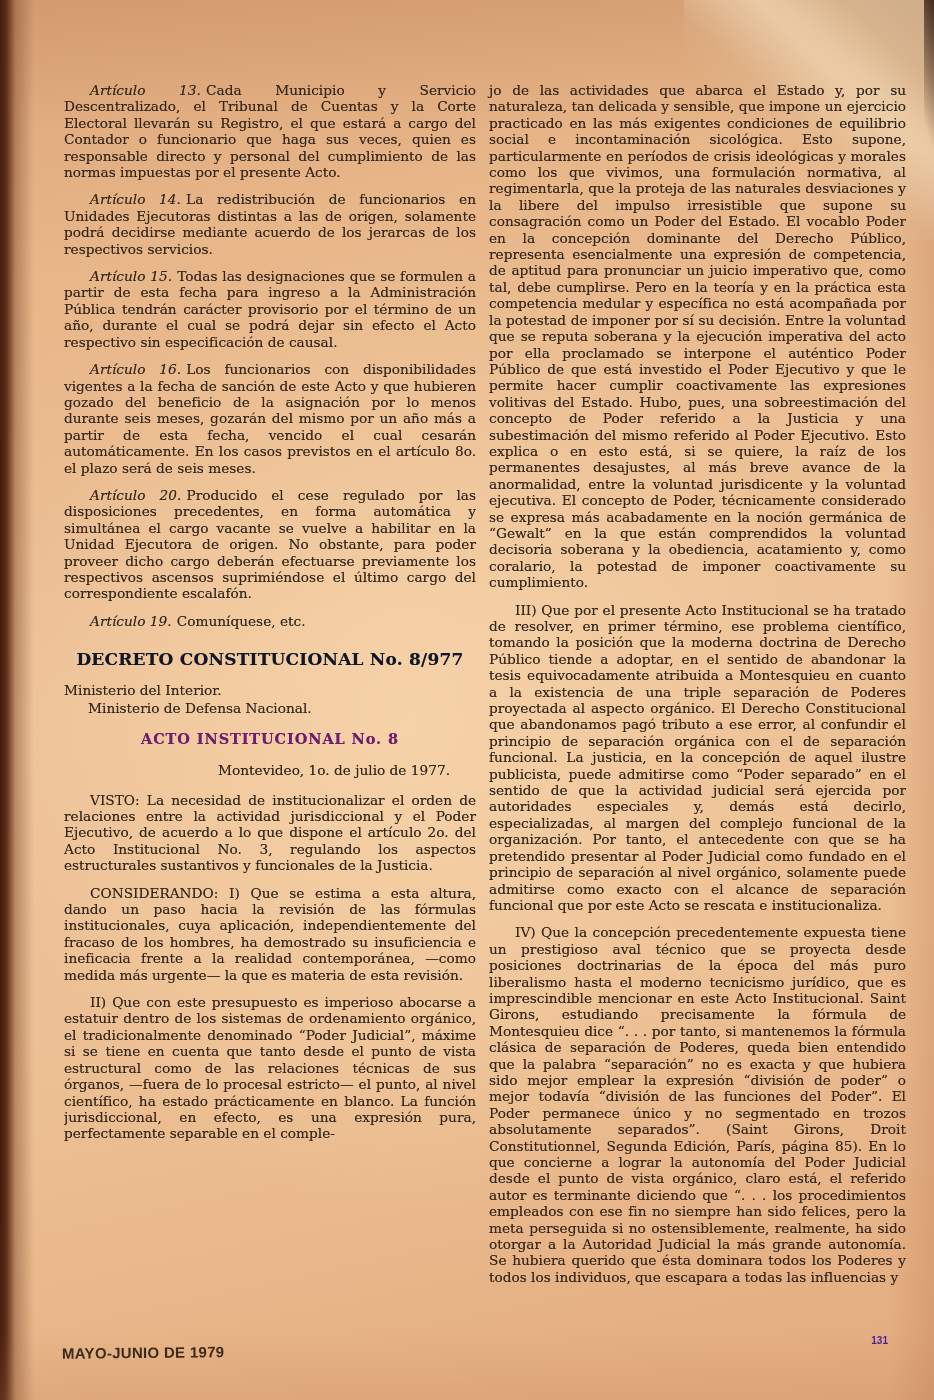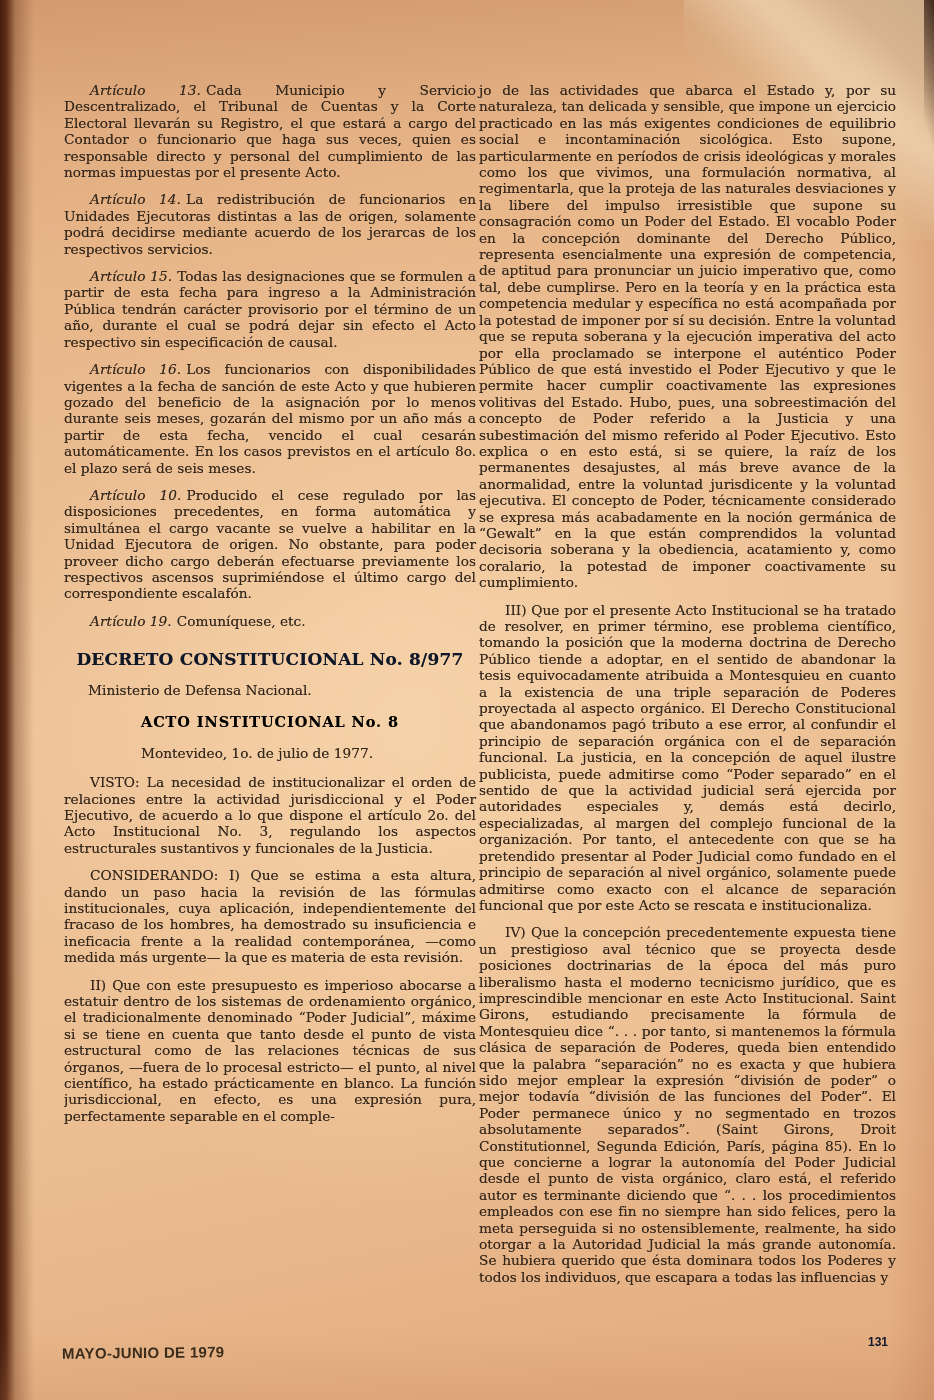--- a/index.html
+++ b/index.html
@@ -42,21 +42,21 @@
     background:linear-gradient(222deg, rgba(255,236,205,0) 18%, rgba(255,236,205,.38) 34%, rgba(255,236,205,0) 52%);
   }
   .bottom-shade {
     position:absolute; left:0; right:0; bottom:0; height:70px;
     background:linear-gradient(0deg, rgba(186,120,80,.18), rgba(186,120,80,0));
   }
 
   
   .columns {
     position:absolute; left:64px; top:82px; width:842px; height:1256px;
-    display:flex; gap:3px; overflow:hidden;
+    display:flex; gap:13px; overflow:hidden;
     color:#33261b;
     text-shadow:0 0 .5px rgba(51,38,27,.55);
   }
   .col {
     font-size:13.7px; line-height:16.4px; text-align:justify;
     hyphens:auto; -webkit-hyphens:auto;
   }
   .col-left  { width:412px; }
   .col-right { width:417px; }
 
@@ -67,61 +67,62 @@
   .signature { text-indent:26px; margin-bottom:14px; letter-spacing:.4px; }
 
   .decree-heading {
     text-align:center; font-weight:700; font-size:17px; letter-spacing:.2px;
     color:#0f172a; margin:20px 0 13px; line-height:20px;
   }
   .ministries { margin-bottom:6px; line-height:17.5px; }
   .ministry-2 { padding-left:24px; }
   .act-heading {
     text-align:center; font-size:14.5px; letter-spacing:.9px;
-    color:#000000; margin:13px 0 14px; line-height:18px;
+    color:#701a75; margin:13px 0 14px; line-height:18px;
   }
-  .dateline { text-align:center; padding-right:26px; margin:6px 0 13px; }
+  .dateline { text-align:right; padding-right:26px; margin:6px 0 13px; }
 
   
   .footer-issue {
     position:absolute; left:62px; top:1344px;
     font-family:"Liberation Sans", sans-serif; font-weight:700;
     font-size:15px; letter-spacing:.3px; color:#3a2b1b;
     transform:rotate(-0.6deg);
   }
   .footer-page {
     position:absolute; right:46px; top:1335px;
     font-family:"Liberation Sans", sans-serif; font-weight:700;
-    font-size:12px; color:#0f172a;
+    font-size:10px; color:#4c1d95;
   }
 </style>
 </head>
 <body>
 
 <div class="paper"></div>
 <div class="spine"></div>
 <div class="right-shade"></div>
 <div class="corner-curl"></div>
 <div class="right-edge-dark"></div>
 <div class="bottom-shade"></div>
 
 <div class="columns">
 
   <div class="col col-left">
     <p class="body"><i class="lead">Artículo 13.</i><span>Cada Municipio y Servicio Descentralizado, el Tribunal de Cuentas y la Corte Electoral llevarán su Registro, el que estará a cargo del Contador o funcionario que haga sus veces, quien es responsable directo y personal del cumplimiento de las normas impuestas por el presente Acto.</span></p>
     <p class="body"><i class="lead">Artículo 14.</i><span>La redistribución de funcionarios en Unidades Ejecutoras distintas a las de origen, solamente podrá decidirse mediante acuerdo de los jerarcas de los respectivos servicios.</span></p>
     <p class="body"><i class="lead">Artículo 15.</i><span>Todas las designaciones que se formulen a partir de esta fecha para ingreso a la Administración Pública tendrán carácter provisorio por el término de un año, durante el cual se podrá dejar sin efecto el Acto respectivo sin especificación de causal.</span></p>
     <p class="body"><i class="lead">Artículo 16.</i><span>Los funcionarios con disponibilidades vigentes a la fecha de sanción de este Acto y que hubieren gozado del beneficio de la asignación por lo menos durante seis meses, gozarán del mismo por un año más a partir de esta fecha, vencido el cual cesarán automáticamente. En los casos previstos en el artículo 8o. el plazo será de seis meses.</span></p>
-    <p class="body"><i class="lead">Artículo 10.</i><span>Producido el cese regulado por las disposiciones precedentes, en forma automática y simultánea el cargo vacante se vuelve a habilitar en la Unidad Ejecutora de origen. No obstante, para poder proveer dicho cargo deberán efectuarse previamente los respectivos ascensos suprimiéndose el último cargo del correspondiente escalafón.</span></p>
+    <p class="body"><i class="lead">Artículo 20.</i><span>Producido el cese regulado por las disposiciones precedentes, en forma automática y simultánea el cargo vacante se vuelve a habilitar en la Unidad Ejecutora de origen. No obstante, para poder proveer dicho cargo deberán efectuarse previamente los respectivos ascensos suprimiéndose el último cargo del correspondiente escalafón.</span></p>
     <p class="body"><i class="lead">Artículo 19.</i><span>Comuníquese, etc.</span></p>
 
 
     <h2 class="decree-heading">DECRETO CONSTITUCIONAL No. 8/977</h2>
 
     <div class="ministries">
+      <div>Ministerio del Interior.</div>
       <div class="ministry-2">Ministerio de Defensa Nacional.</div>
     </div>
 
     <h3 class="act-heading">ACTO INSTITUCIONAL No. 8</h3>
 
     <p class="dateline">Montevideo, 1o. de julio de 1977.</p>
 
     <p class="body">VISTO: La necesidad de institucionalizar el orden de relaciones entre la actividad jurisdiccional y el Poder Ejecutivo, de acuerdo a lo que dispone el artículo 2o. del Acto Institucional No. 3, regulando los aspectos estructurales sustantivos y funcionales de la Justicia.</p>
     <p class="body">CONSIDERANDO: I) Que se estima a esta altura, dando un paso hacia la revisión de las fórmulas institucionales, cuya aplicación, independientemente del fracaso de los hombres, ha demostrado su insuficiencia e ineficacia frente a la realidad contemporánea, —como medida más urgente— la que es materia de esta revisión.</p>
     <p class="body">II) Que con este presupuesto es imperioso abocarse a estatuir dentro de los sistemas de ordenamiento orgánico, el tradicionalmente denominado “Poder Judicial”, máxime si se tiene en cuenta que tanto desde el punto de vista estructural como de las relaciones técnicas de sus órganos, —fuera de lo procesal estricto— el punto, al nivel científico, ha estado prácticamente en blanco. La función jurisdiccional, en efecto, es una expresión pura, perfectamente separable en el comple-</p>

